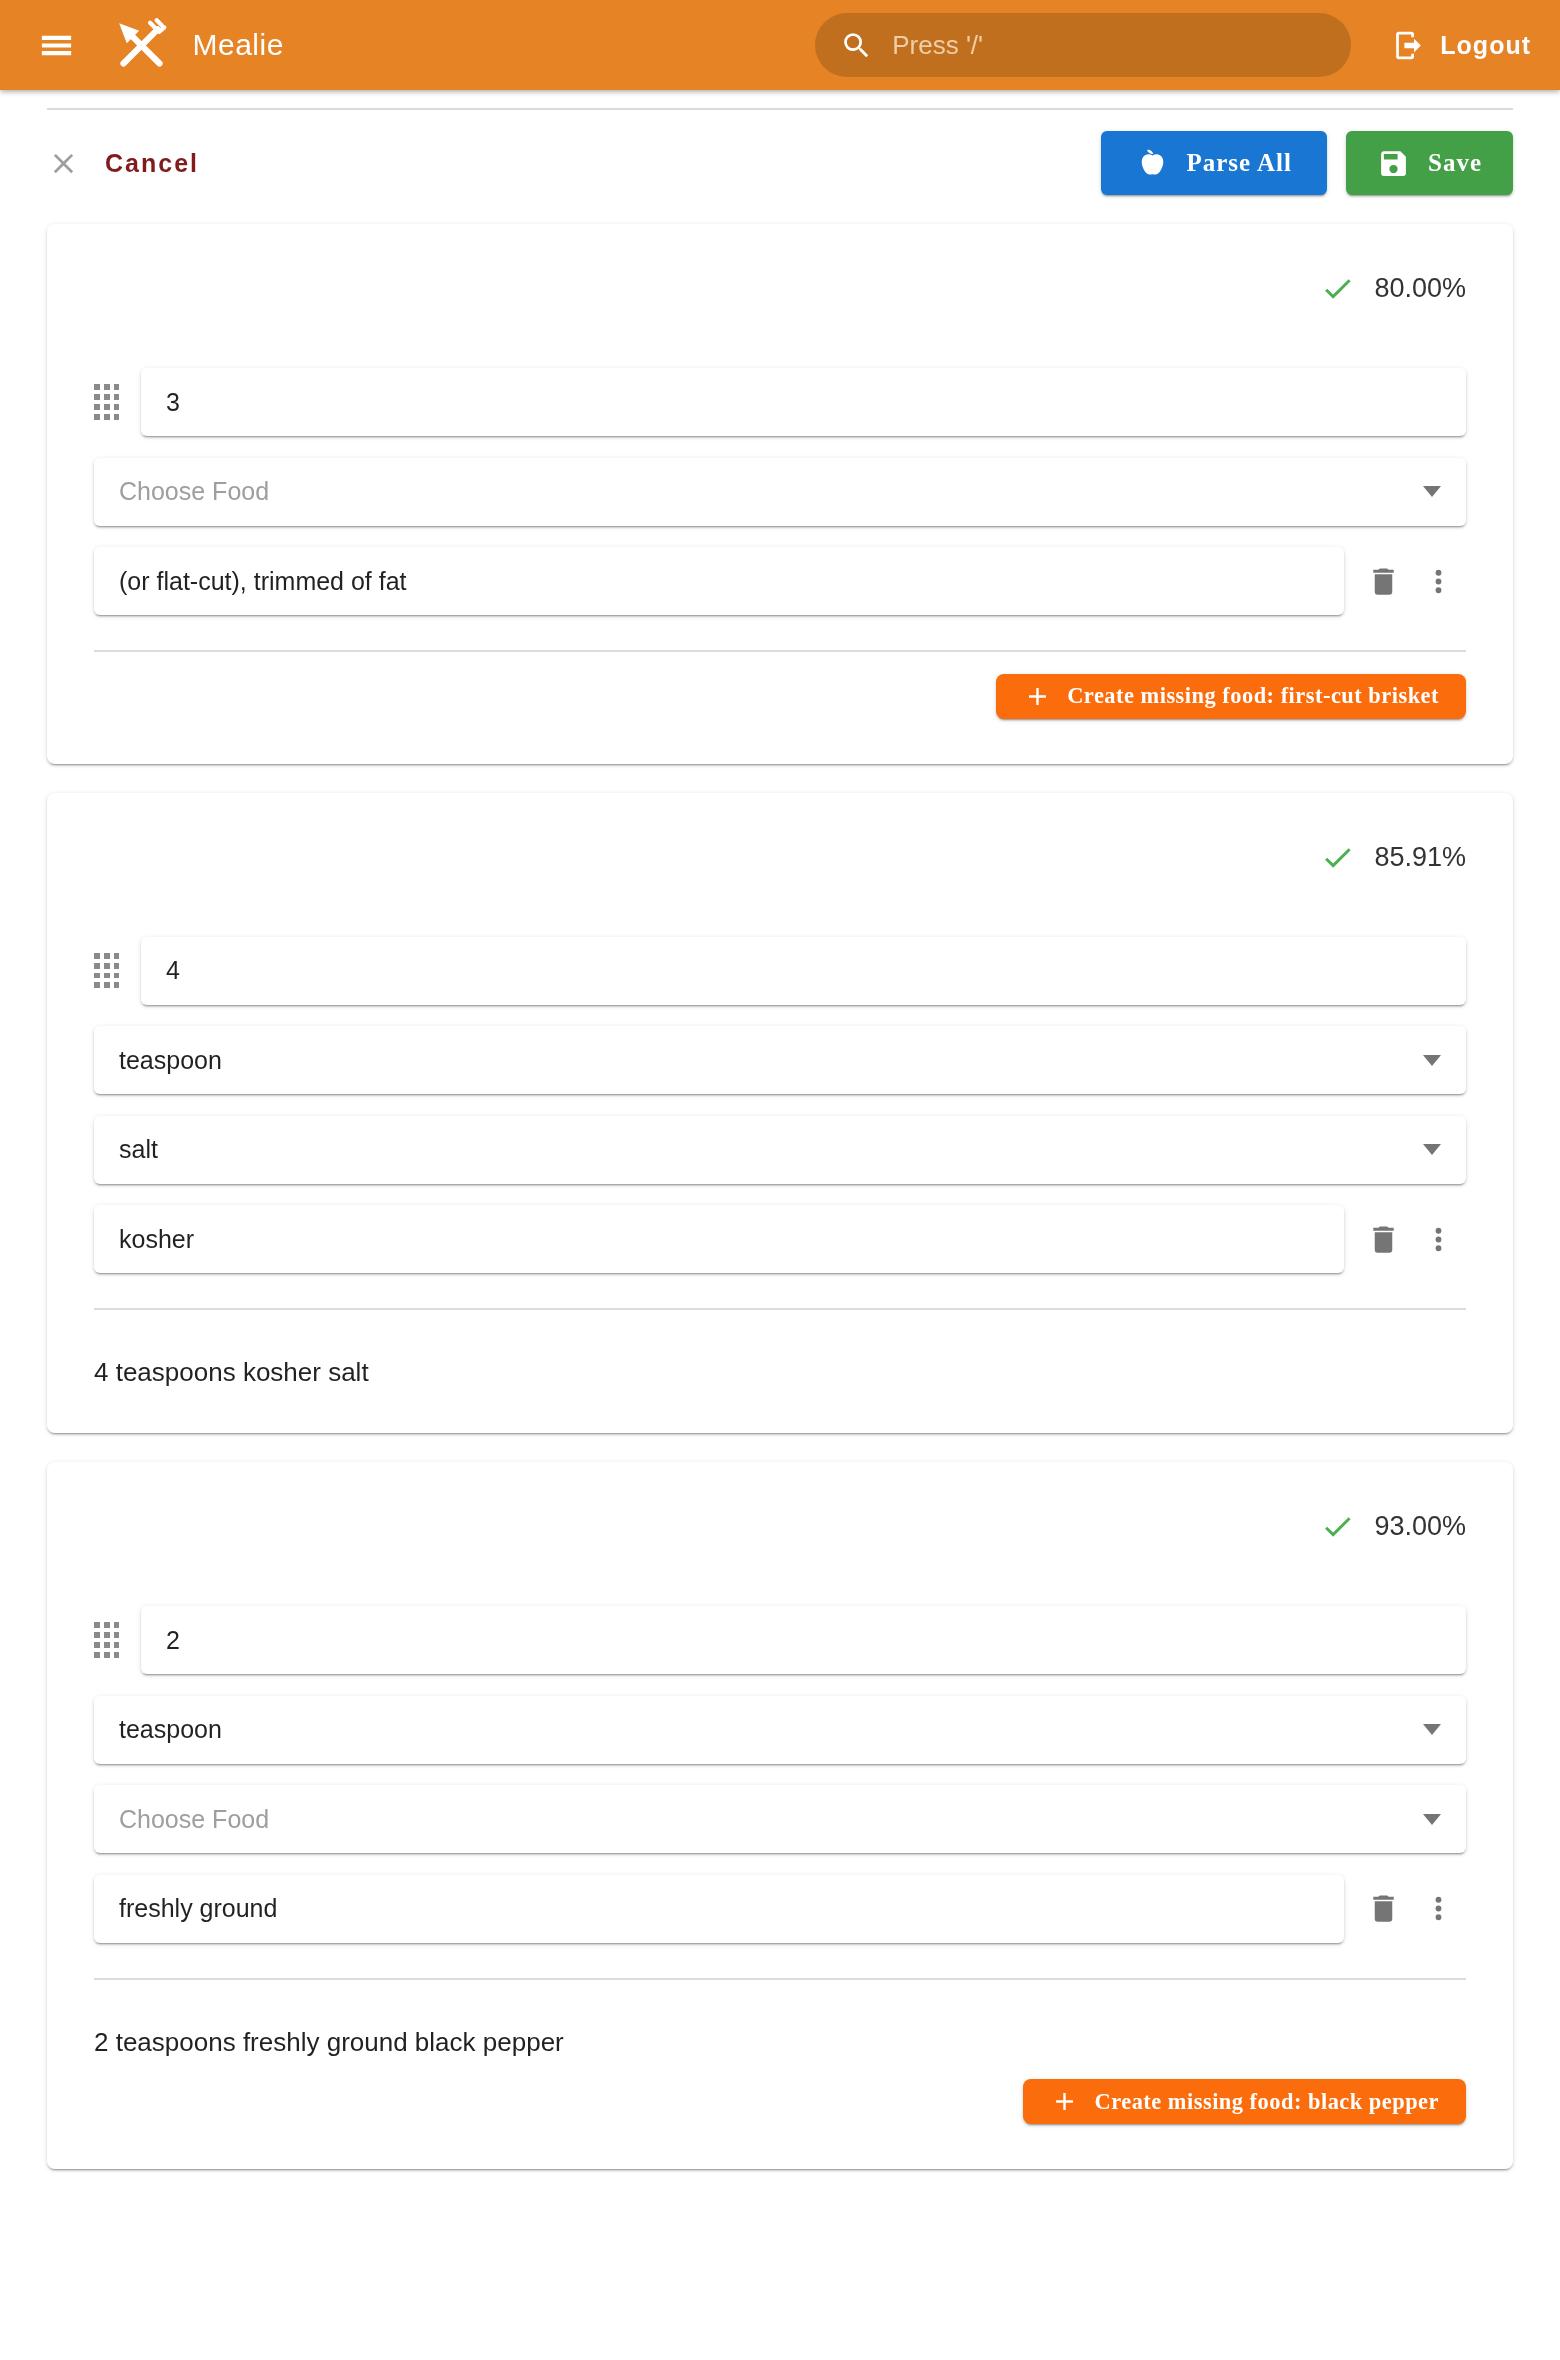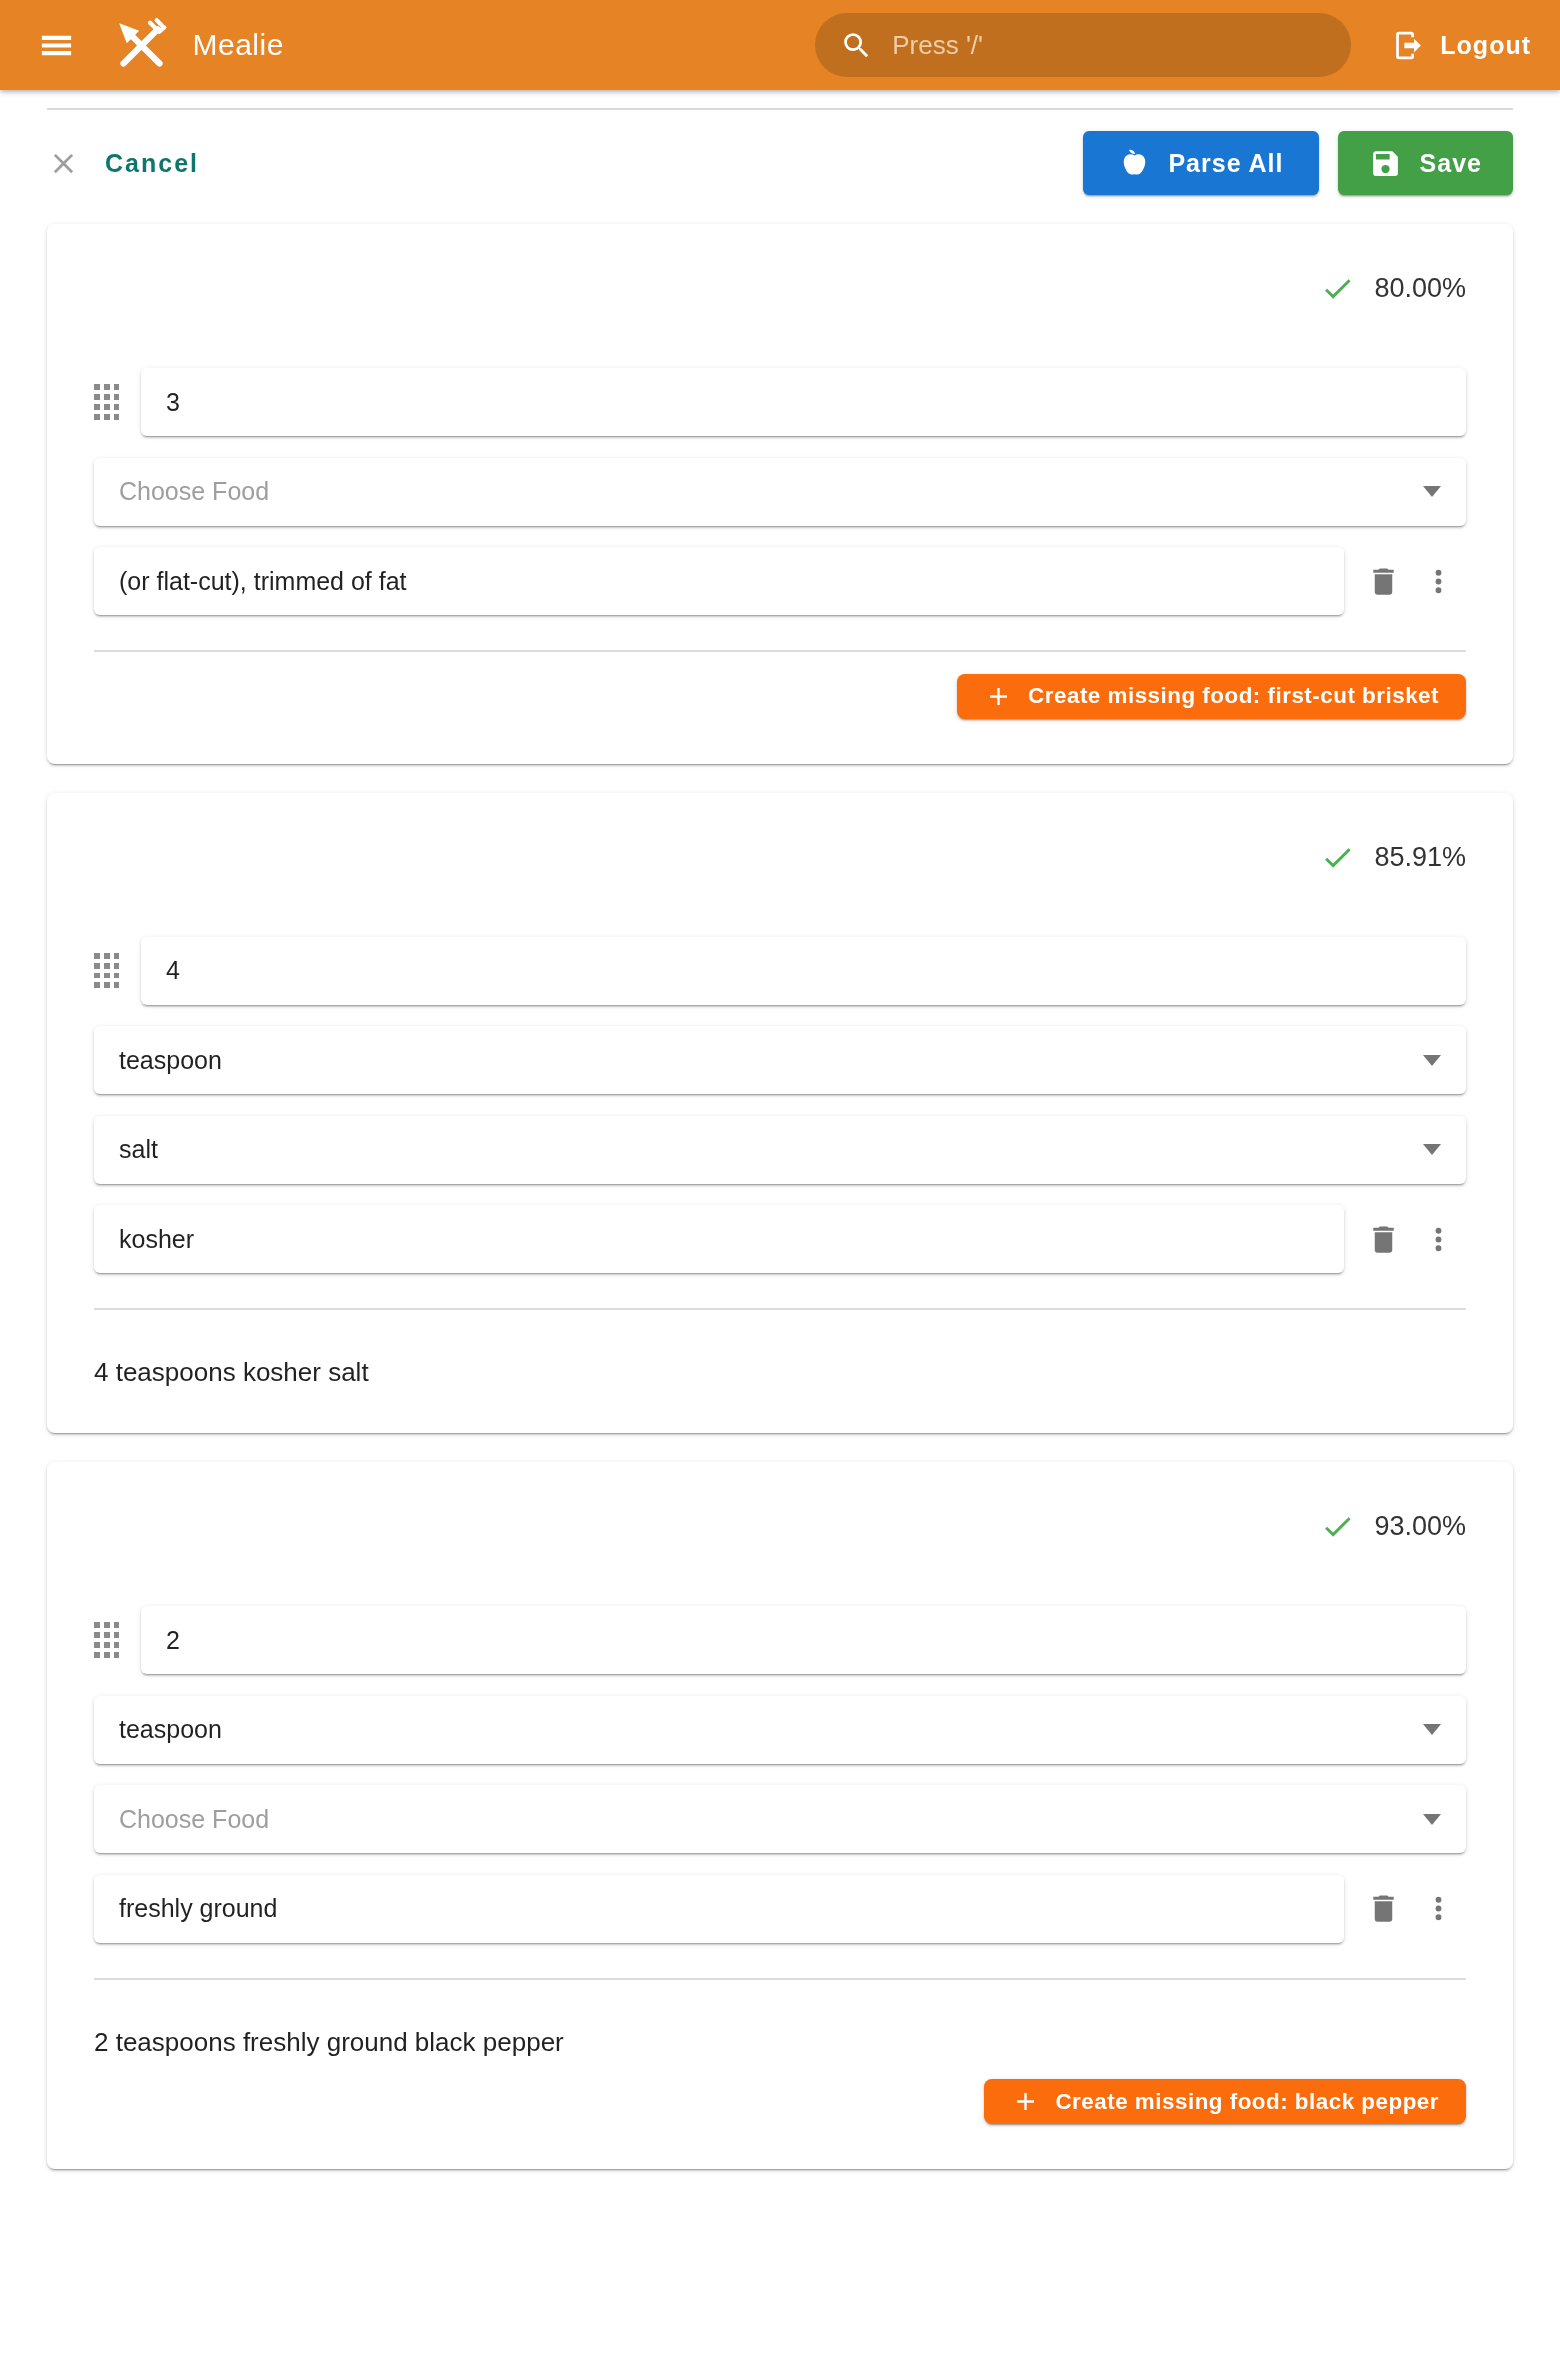--- a/index.html
+++ b/index.html
@@ -26,27 +26,27 @@
   .search-pill input::placeholder { color: rgba(255,236,214,0.75); }
 
   .logout-btn { margin-left: 41px; display: flex; align-items: center; color: #fff;
     font-size: 25px; font-weight: 600; letter-spacing: 1px; }
   .logout-btn svg { width: 33px; height: 33px; margin-right: 15.6px; }
 
   
   .page { padding: 0 47px; }
   .top-divider { border: none; border-top: 2px solid #DADADA; margin: 17.6px 0 0 0; }
   .toolbar { display: flex; align-items: center; margin-top: 21.5px; }
-  .cancel-btn { display: flex; align-items: center; color: #0f766e; font-size: 25px;
+  .cancel-btn { display: flex; align-items: center; color: #7f1d1d; font-size: 25px;
     font-weight: 600; letter-spacing: 2px; background: none; border: none; cursor: pointer;
     font-family: inherit; padding: 9.8px 13.7px 9.8px 0; }
   .cancel-btn svg { width: 33px; height: 33px; margin-right: 25px; }
   .toolbar .spacer { flex: 1; }
   .btn { display: flex; align-items: center; justify-content: center; border: none;
-    border-radius: 5.9px; height: 64px; color: #fff; font-family: Liberation Sans, sans-serif; font-size: 25px;
+    border-radius: 5.9px; height: 64px; color: #fff; font-family: Liberation Serif, serif; font-size: 25px;
     font-weight: 600; letter-spacing: 1px; cursor: pointer; padding: 0 29px;
     box-shadow: 0 2.9px 1px -2px rgba(0,0,0,.2), 0 2px 2px 0 rgba(0,0,0,.14), 0 1px 4.9px 0 rgba(0,0,0,.12); }
   .btn svg { width: 33px; height: 33px; margin-right: 17.6px; }
   .btn-parse { background: #1976D2; margin-right: 19.5px; padding: 0 35px; }
   .btn-save { background: #43A047; padding: 0 31px; }
 
   
   .card { margin-top: 29px; border-radius: 7.8px; background: #fff;
     box-shadow: 0 2.9px 1px -2px rgba(0,0,0,.2), 0 2px 2px 0 rgba(0,0,0,.14), 0 1px 4.9px 0 rgba(0,0,0,.12);
     padding: 47px 47px 45px 47px; }

